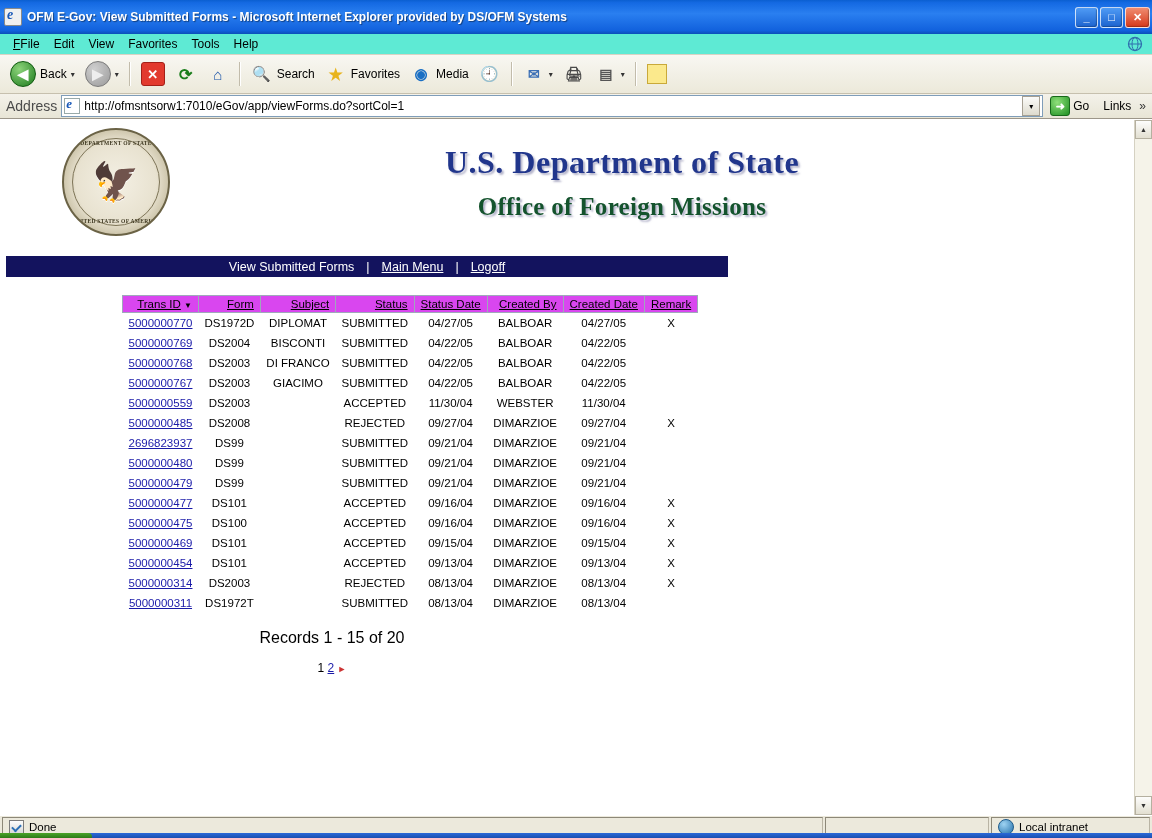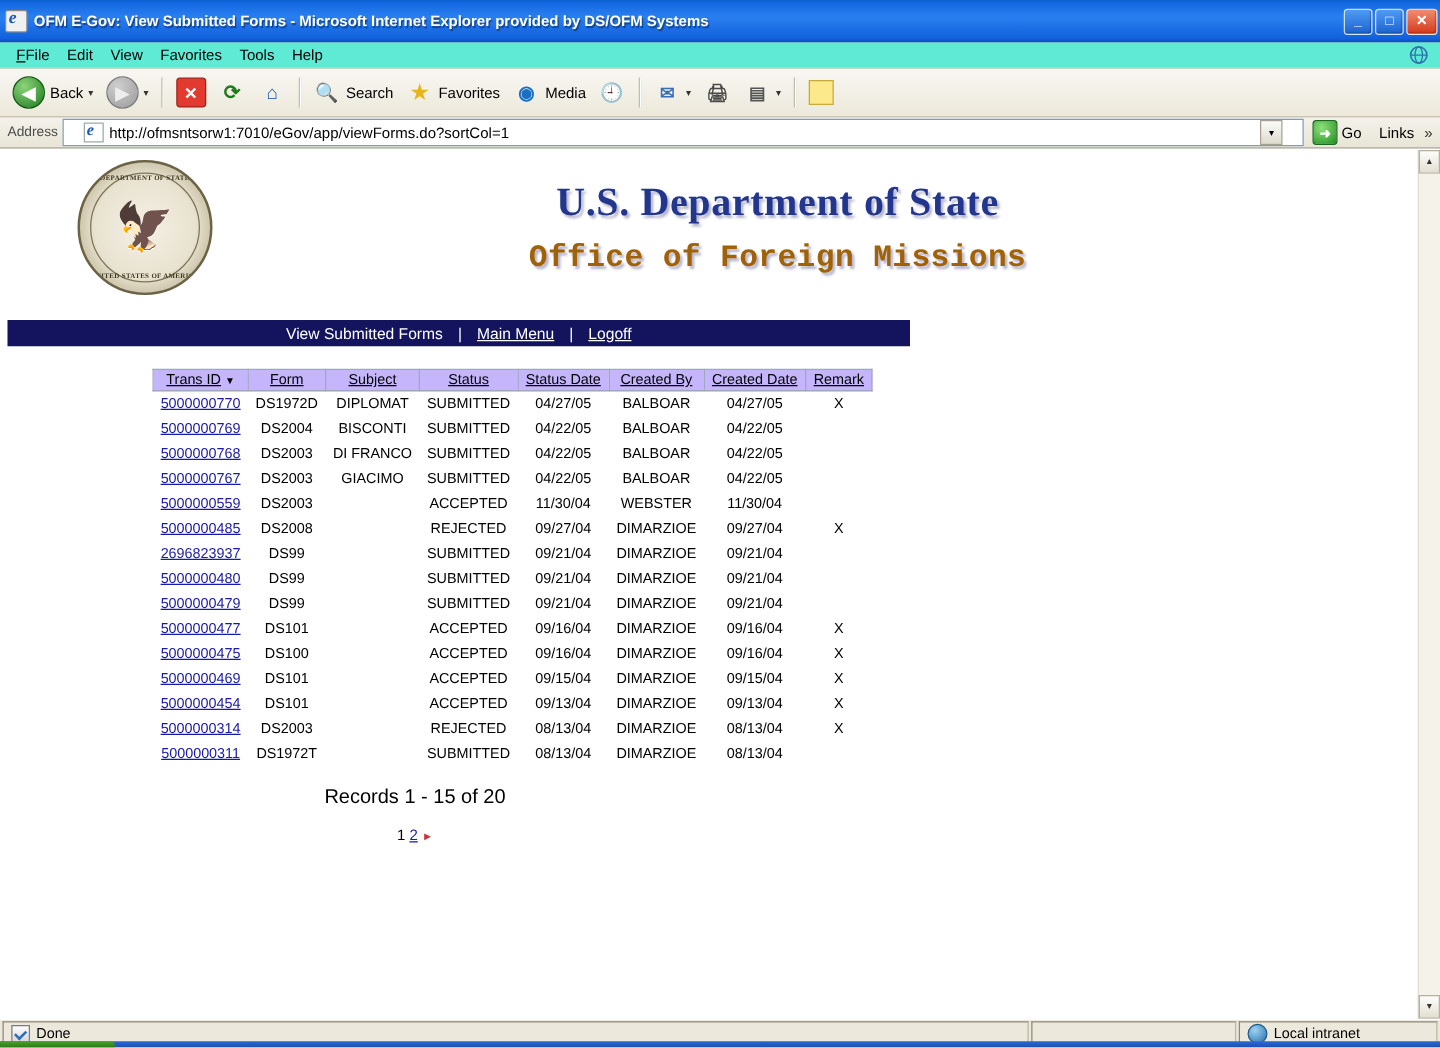--- a/index.html
+++ b/index.html
@@ -177,29 +177,29 @@
   .addressbar {
     height: 24px;
     background: linear-gradient(to bottom, #f4f2ea, #e8e5d6);
     border-bottom: 1px solid #9c968a;
     display: flex;
     align-items: center;
     padding: 0 2px 0 6px;
     flex: none;
     gap: 4px;
   }
-  .addressbar .addr-label { font-size: 11px; color: #4b4b4b; }
+  .addressbar .addr-label { font-size: 14px; color: #4b4b4b; }
   .addr-input-wrap {
     flex: 1;
     height: 20px;
     background: #fff;
     border: 1px solid #7f9db9;
     display: flex;
     align-items: center;
-    padding: 0 16px;
+    padding: 0 2px;
     gap: 4px;
   }
   .addr-icon {
     width: 14px; height: 14px;
     background: #fff;
     border: 1px solid #9aa;
     position: relative;
     flex: none;
   }
   .addr-icon::after {
@@ -323,24 +323,24 @@
   }
   .t1 {
     font-family: "Liberation Serif", serif;
     font-size: 32px;
     font-weight: bold;
     color: #21368c;
     text-shadow: 2px 2px 2px rgba(120,120,160,0.55);
     letter-spacing: 0.5px;
   }
   .t2 {
-    font-family: Liberation Mono, monospace;
+    font-family: Liberation Serif, serif;
     font-size: 25px;
     font-weight: bold;
-    color: #a16207;
+    color: #14532d;
     text-shadow: 2px 2px 2px rgba(120,120,160,0.55);
     margin-top: 12px;
     letter-spacing: 0.3px;
   }
   .navbar {
     margin: 16px 0 0 6px;
     width: 722px;
     height: 21px;
     background: #13135e;
     color: #fff;
@@ -359,27 +359,28 @@
   
   .tbl-wrap {
     margin-top: 18px;
     padding-left: 122px;
   }
   table.grid {
     border-collapse: collapse;
     font-size: 11.5px;
   }
   table.grid th {
-    background: #c4b5fd;
+    background: #d946ef;
     border: 1px solid #9fa8bb;
     font-weight: normal;
     padding: 2px 6px;
     font-size: 11.5px;
     color: #000;
     white-space: nowrap;
+    text-align: right;
   }
   table.grid th .hlink {
     text-decoration: underline;
     color: #000;
   }
   table.grid td {
     padding: 1px 6px;
     font-size: 11.5px;
     color: #000;
     text-align: center;

